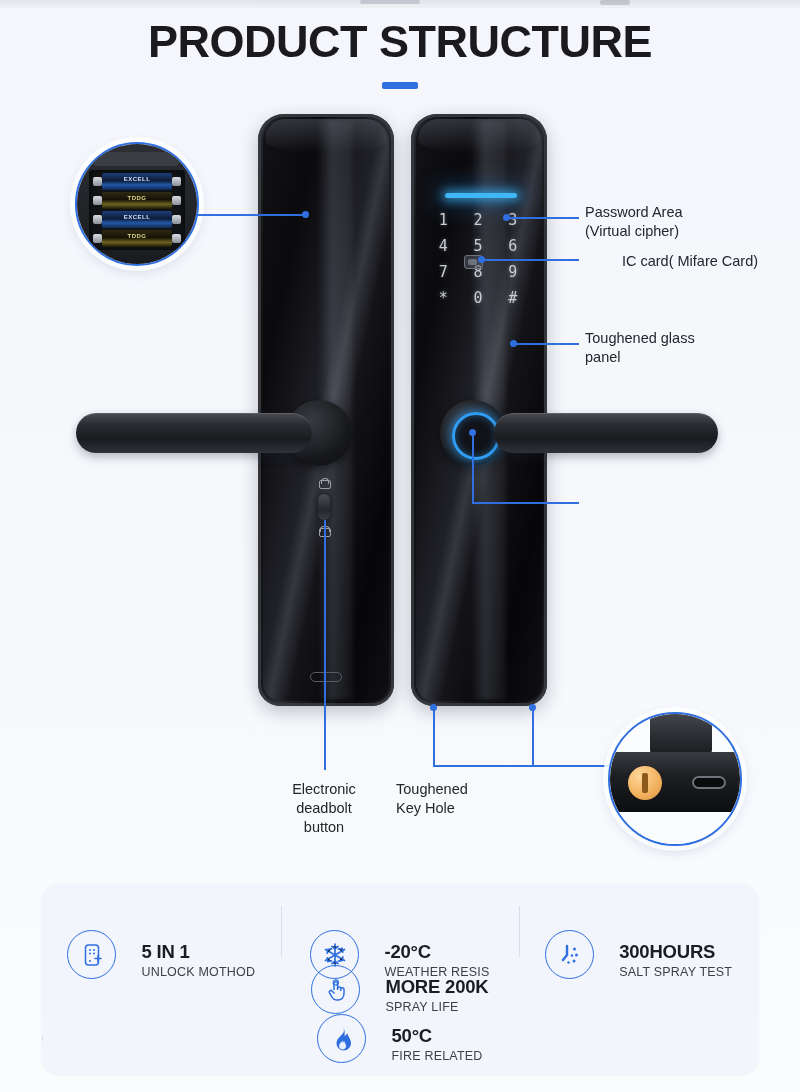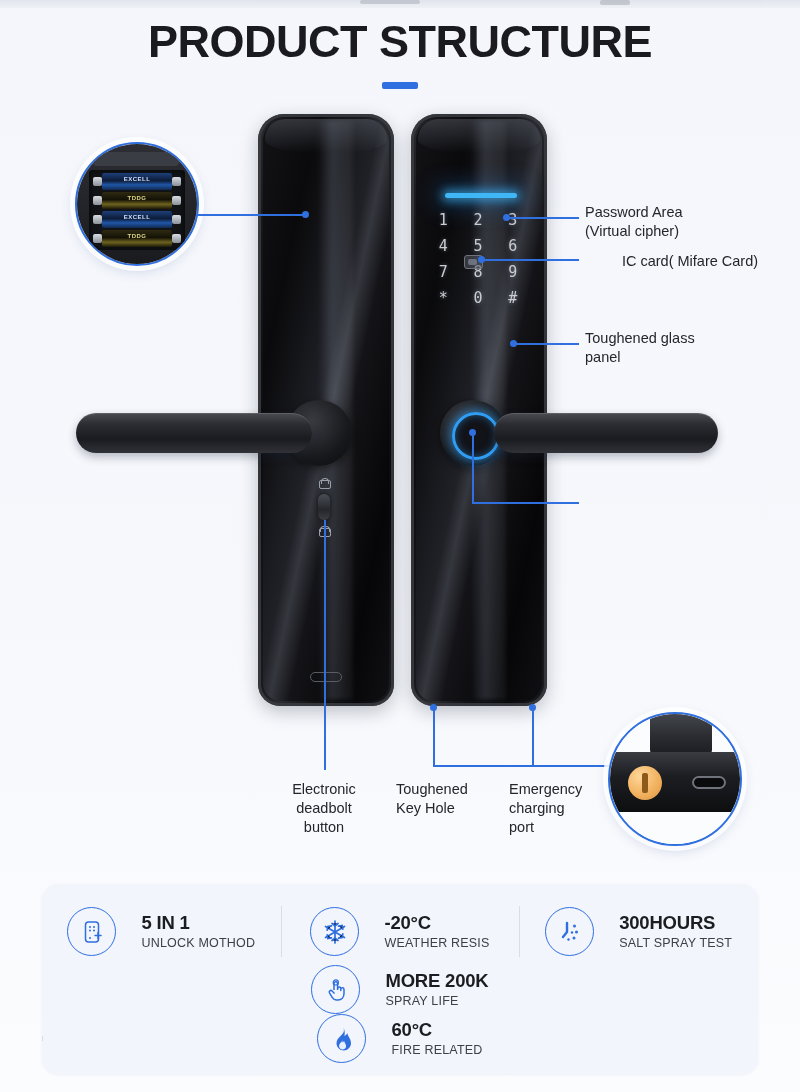--- a/index.html
+++ b/index.html
@@ -110,21 +110,21 @@
   .ln.h{height:1.6px;}
   .ln.v{width:1.6px;}
   .dot{position:absolute;width:7px;height:7px;border-radius:50%;background:#2f6fe0;}
   .lbl-txt{position:absolute;font-size:14.5px;line-height:1.32;color:#23262b;white-space:pre-line;}
   .lbl-txt.c{text-align:center;}
 
   
   .features{position:absolute;left:42px;top:884px;width:716px;height:190px;border-radius:16px;
     background:#f2f5fc;box-shadow:0 1px 3px rgba(60,80,130,.07);}
   .frow{position:absolute;left:0;width:716px;height:95px;display:flex;}
-  .fcell{flex:1;display:flex;align-items:center;justify-content:center;gap:25px;position:relative;}
+  .fcell{flex:1;display:flex;align-items:flex-end;justify-content:center;gap:25px;position:relative;}
   .fcell+.fcell:before{content:"";position:absolute;left:0;top:22px;bottom:22px;width:1px;background:#d7deeb;}
   .ficon{width:47px;height:47px;border-radius:50%;border:1.6px solid #2f6fe0;display:flex;
     align-items:center;justify-content:center;flex:none;background:transparent;}
   .ficon svg{display:block;}
   .ftext .big{font-size:18.5px;font-weight:700;color:#1b1d21;line-height:1.12;letter-spacing:-.2px;}
   .ftext .sm{font-size:12.5px;color:#3c4048;letter-spacing:.2px;margin-top:2px;}
 </style>
 </head>
 <body>
 
@@ -244,23 +244,20 @@
 
   <div class="dot" style="left:430px;top:704px;"></div>
   <div class="ln v" style="left:433px;top:708px;height:58px;"></div>
   <div class="ln h" style="left:433px;top:765px;width:100px;"></div>
   <div class="lbl-txt" style="left:396px;top:780px;width:120px;">Toughened
 Key Hole</div>
 
   <div class="dot" style="left:529px;top:704px;"></div>
   <div class="ln v" style="left:532px;top:708px;height:58px;"></div>
   <div class="ln h" style="left:532px;top:765px;width:78px;"></div>
-  <div class="lbl-txt" style="left:509px;top:780px;width:120px;">Emergency
-charging
-port</div>
 
   <div class="inset" style="left:608px;top:712px;width:130px;height:130px;">
     <div class="port-inner">
       <div class="port-top"></div>
       <div class="port-bar"></div>
       <div class="port-key"></div>
       <div class="port-usb"></div>
     </div>
   </div>
 
@@ -339,21 +336,21 @@
       </div>
 
       <div class="fcell">
         <div class="ficon">
           <svg width="28" height="28" viewBox="0 0 28 28">
             <path d="M15.5 2.5c1.5 4.5-1 6.5-3 8.5-2.3 2.3-4 4.2-4 7.3 0 4 3.2 7.2 7.2 7.2s7.3-3.2 7.3-7.2c0-4.4-3-6.6-3.6-10-1 1.6-2 2.3-3 2.6.8-2.8.2-5.6-.9-8.4z" fill="#2f6fe0"></path>
             <path d="M14.2 13c.8 2.6-.6 3.6-1.6 4.8-.9 1.1-1.5 2-1.5 3.3 0 2 1.6 3.5 3.5 3.5s3.5-1.5 3.5-3.5c0-2.2-1.6-3.3-2-5.2-.6.9-1.2 1.3-1.8 1.5.4-1.5 0-2.9-.1-4.4z" fill="#e8f1ff"></path>
           </svg>
         </div>
         <div class="ftext">
-          <div class="big">60°C</div>
+          <div class="big">50°C</div>
           <div class="sm">FIRE RELATED</div>
         </div>
       </div>
 
 
     </div>
   </div>
 
 </div>
 

